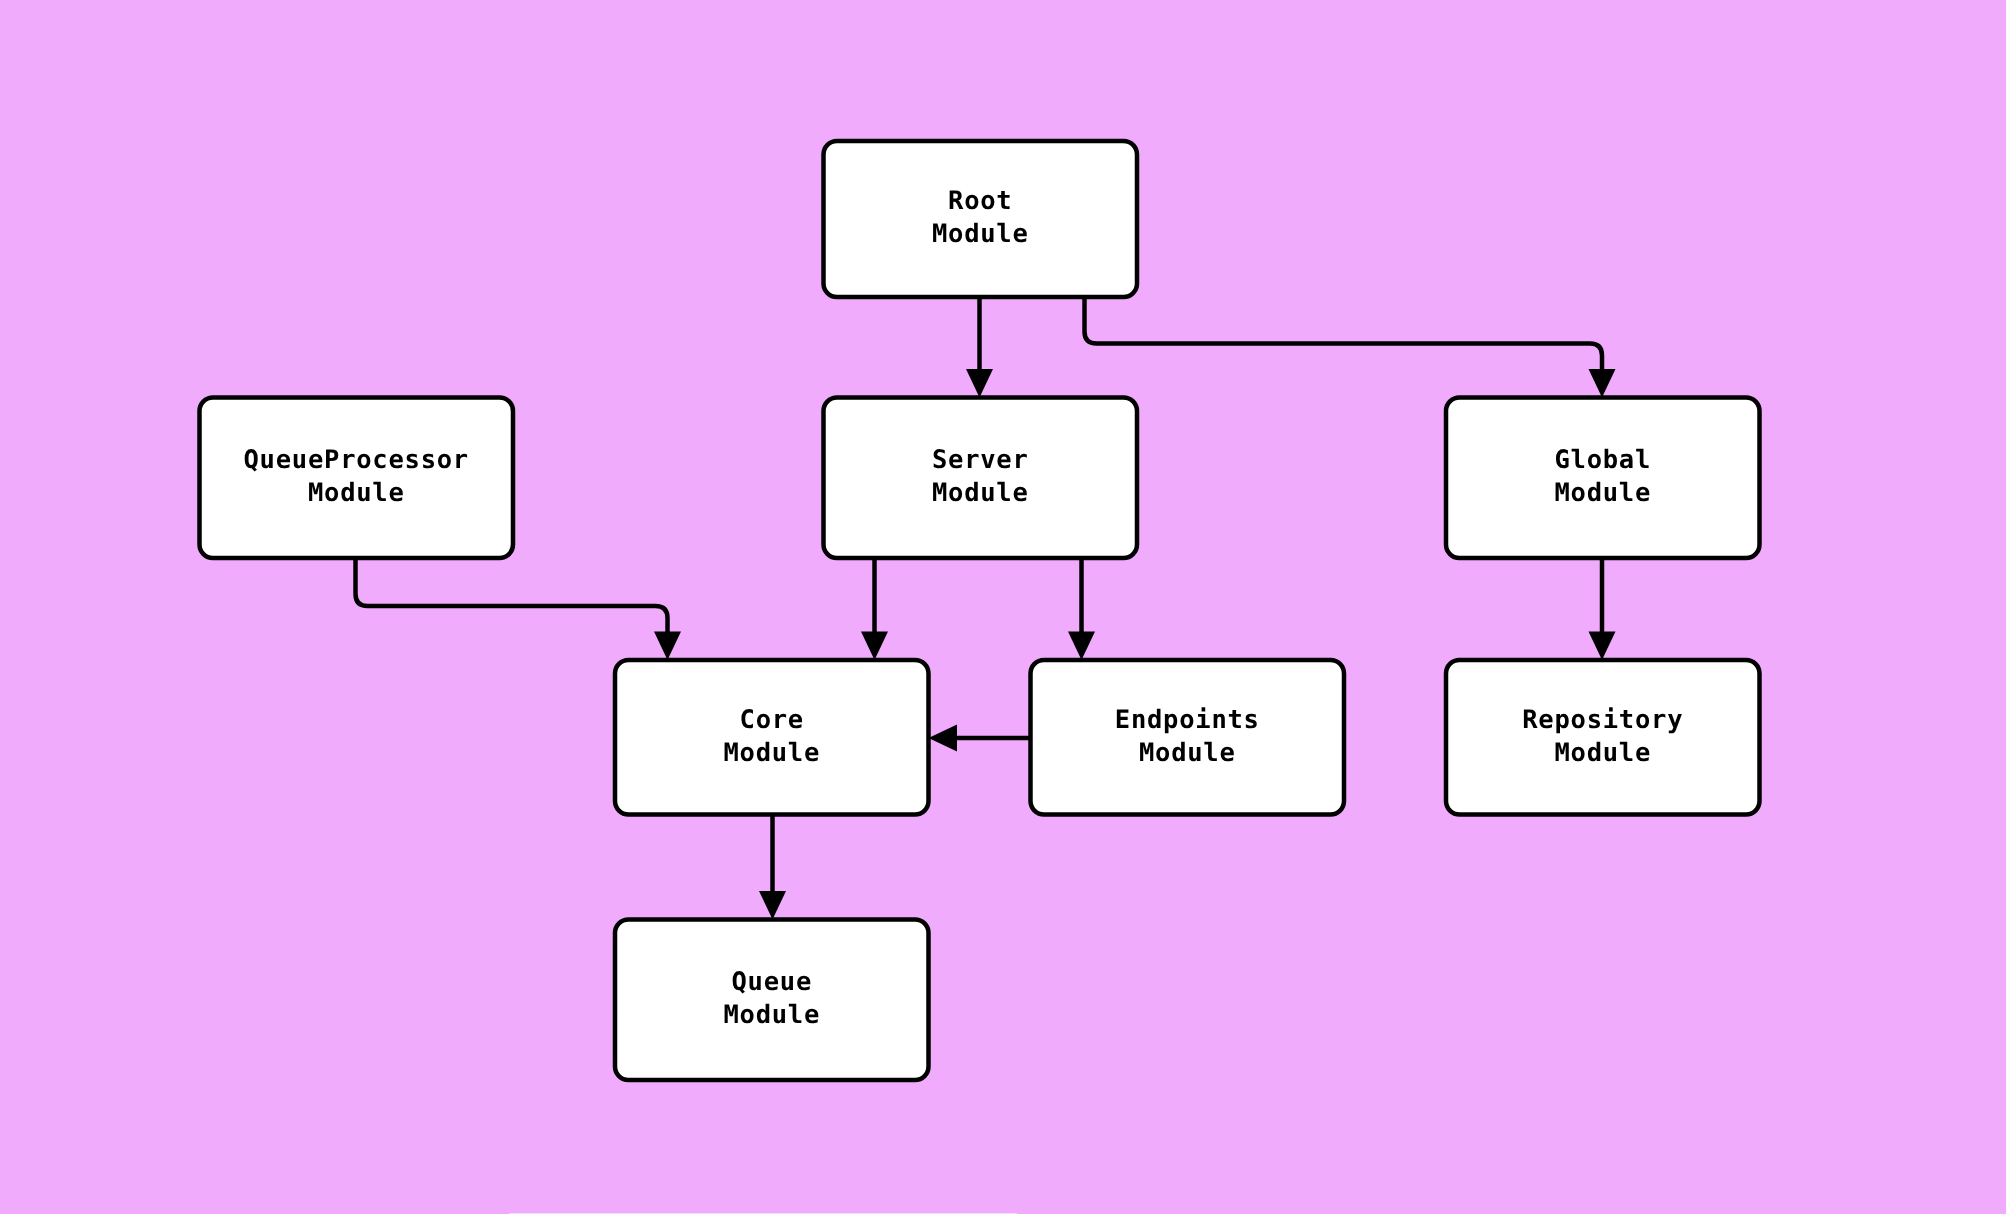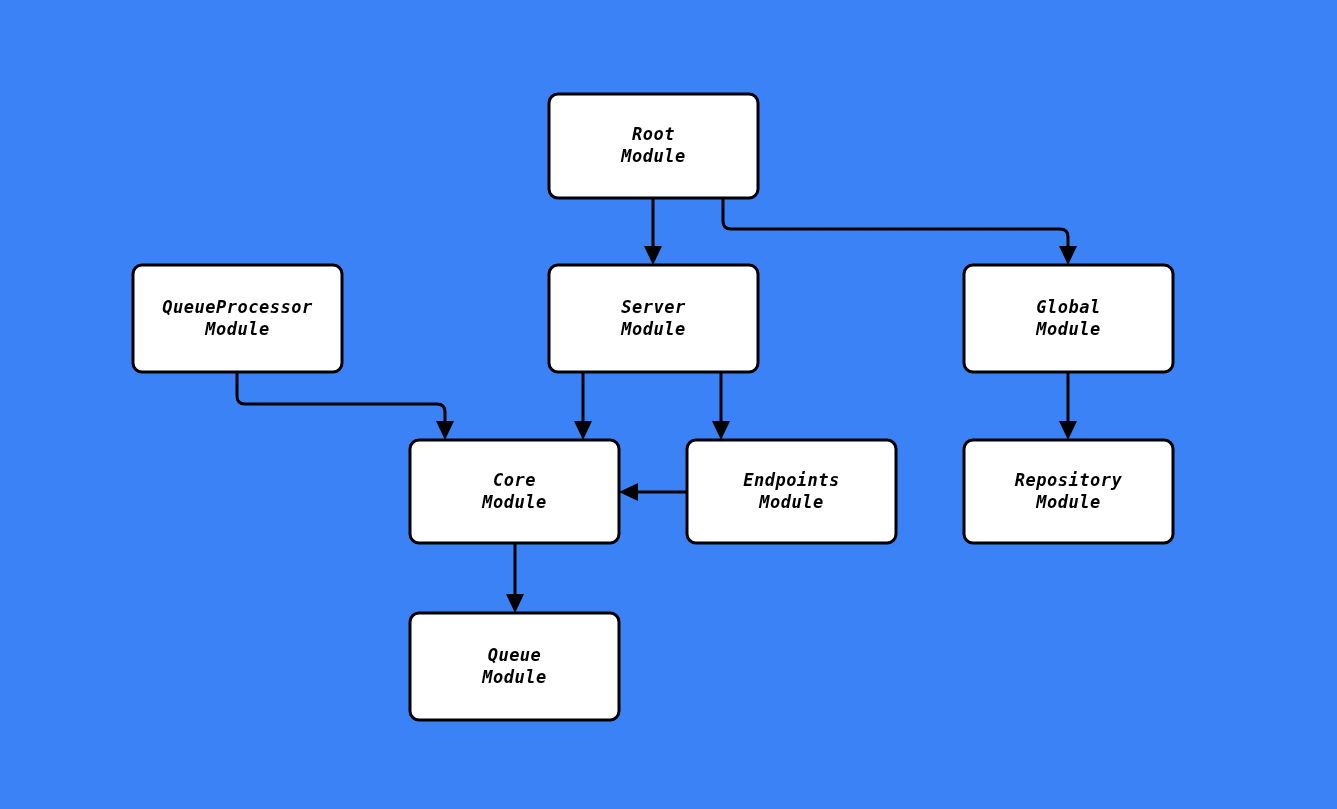--- a/index.html
+++ b/index.html
@@ -11,22 +11,21 @@
   body {
     width: 1337px;
     height: 809px;
     overflow: hidden;
     font-family: "DejaVu Sans Mono", "Liberation Mono", monospace;
   }
   #diagram-root {
     position: relative;
     width: 1337px;
     height: 809px;
-    background: #3b82f6;
-    font-style: italic;
+    background: #f0abfc;
   }
   svg#diagram-canvas {
     display: block;
     width: 1337px;
     height: 809px;
   }
   .node-box {
     fill: #ffffff;
     stroke: #000000;
     stroke-width: 3;

